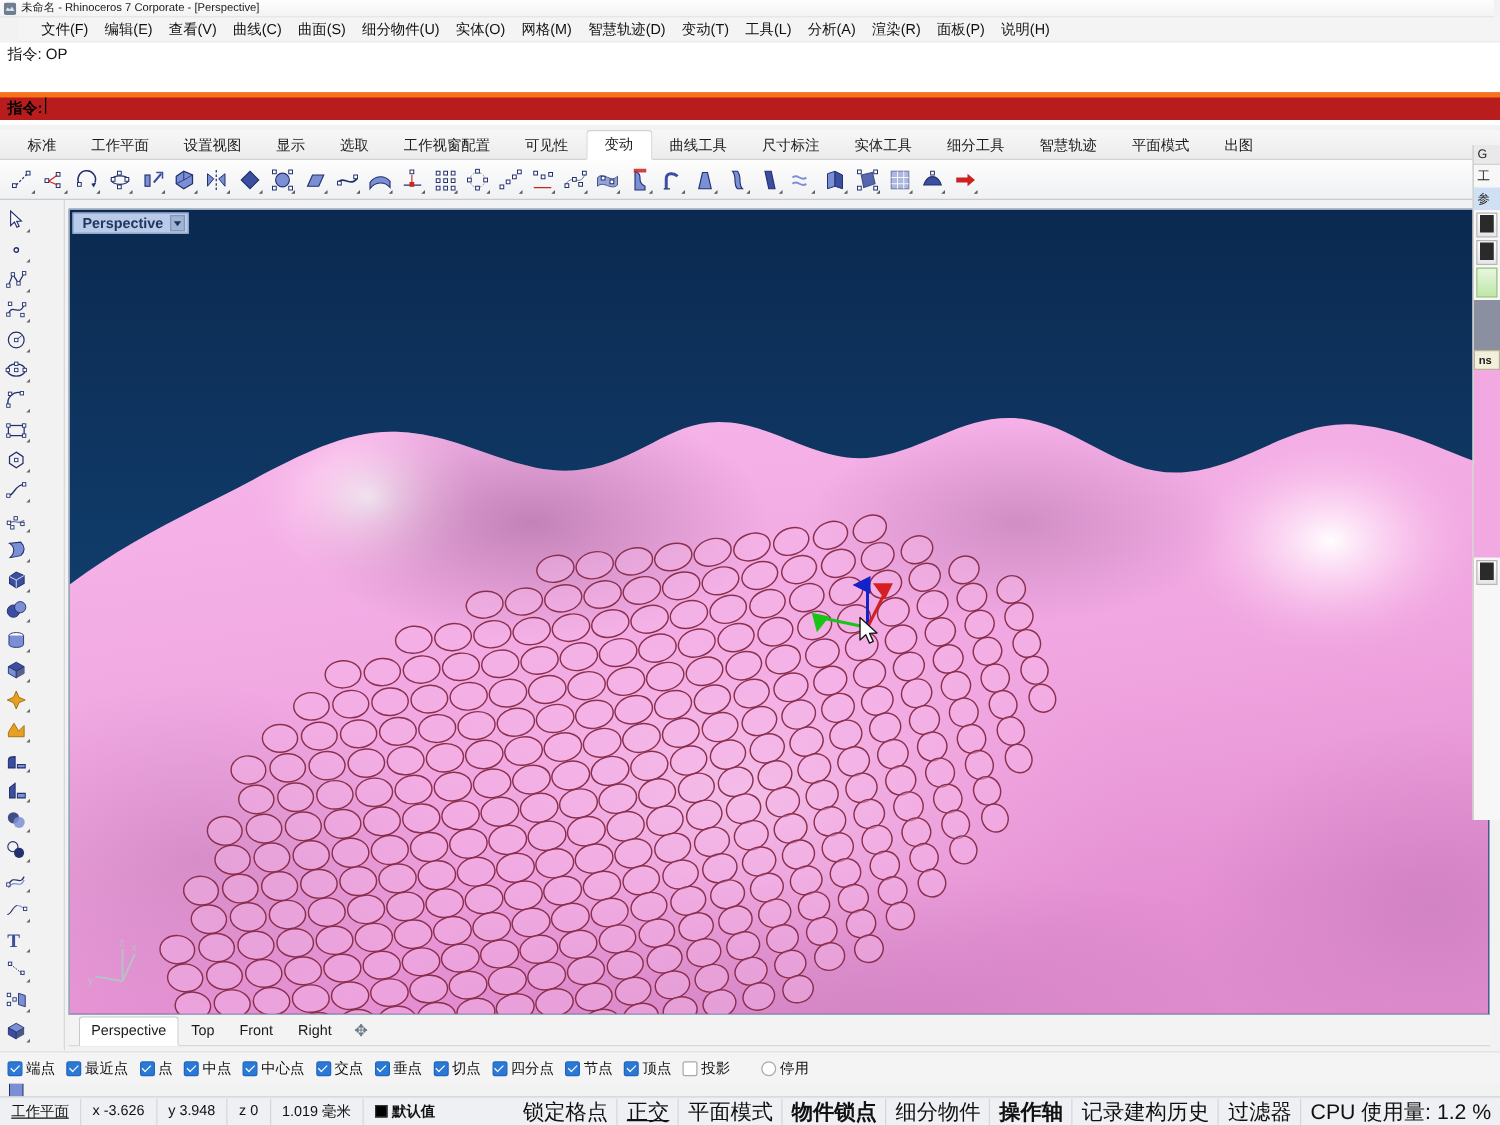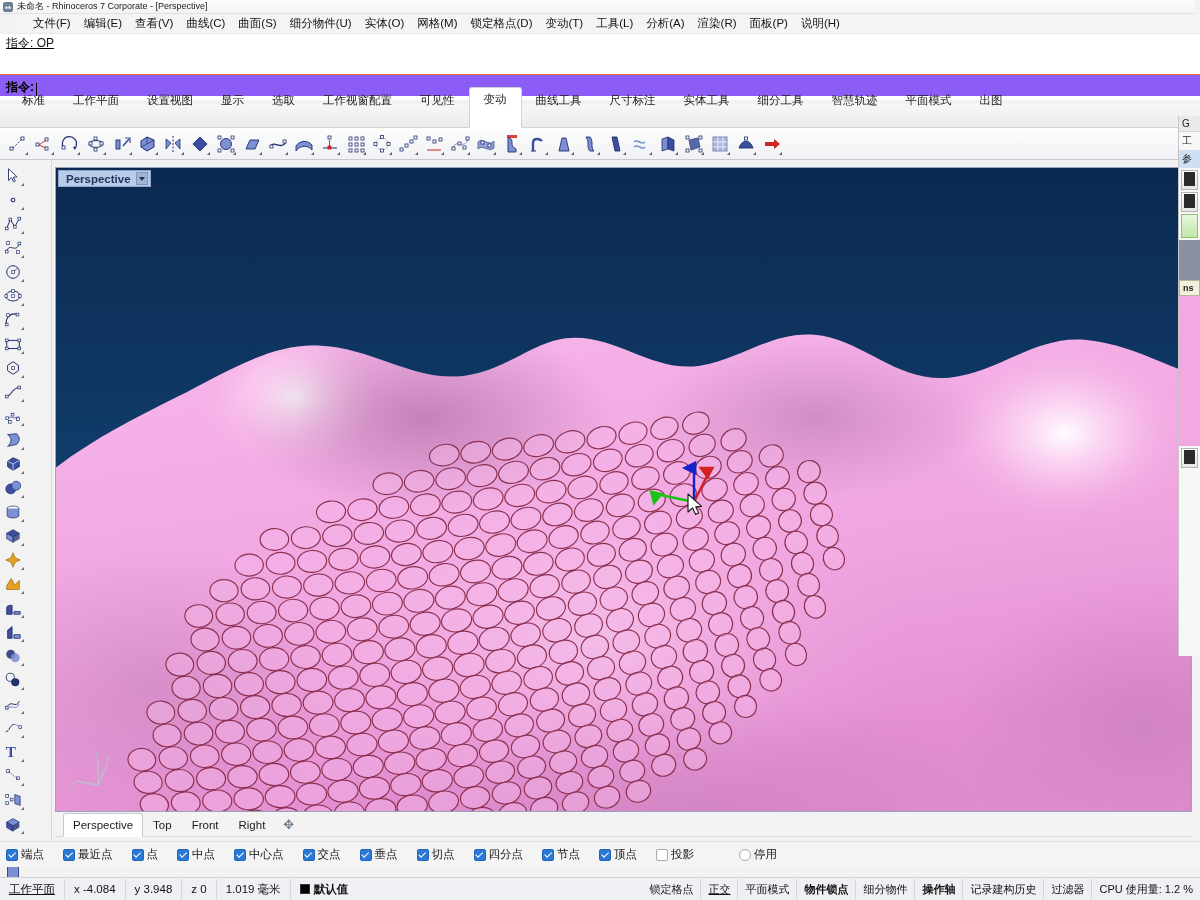--- a/index.html
+++ b/index.html
@@ -35,46 +35,45 @@
   }
   .menu-item {
     font-size: 11.5px; color: #111; padding: 2px 7px 2px 6px; white-space: nowrap;
     cursor: default;
   }
 
   
   #cmdarea {
     position: absolute; left: 0; top: 34px; width: 1200px; height: 66px;
     background: #ffffff;
-    text-decoration: underline;
   }
   .cmd-line {
     height: 19px; line-height: 19px; font-size: 12px; color: #111;
     padding-left: 6px; white-space: nowrap;
   }
   .cmd-line.hist { color: #161616; }
   #cmdprompt {
     position: absolute; left: 0; bottom: 4px; width: 1200px; height: 22px;
-    border-top: 1px solid #f97316;
-    background: #8b5cf6; display: flex; align-items: flex-end; padding-left: 6px;
+    border-top: 4px solid #f97316;
+    background: #b91c1c; display: flex; align-items: flex-start; padding-left: 6px;
   }
   #cmdprompt .plabel { font-size: 12px; color: #000; font-weight: bold; }
   #cmdprompt .caret {
     display: inline-block; width: 1px; height: 13px; background: #000; margin-left: 2px;
   }
 
   
   #ribbon-tabs {
     position: absolute; left: 0; top: 104px; width: 1200px; height: 24px;
     background: linear-gradient(#f7f7f7, #ececed);
     border-bottom: 1px solid #cfd4da;
     display: flex; align-items: flex-end; padding-left: 8px;
   }
   .rtab {
-    font-size: 11.5px; color: #1b1b1b; padding: 4px 14px 21px 14px; white-space: nowrap;
+    font-size: 11.5px; color: #1b1b1b; padding: 4px 14px 4px 14px; white-space: nowrap;
     position: relative; top: 1px; cursor: default; line-height: 14px;
   }
   .rtab.active {
     background: #ffffff; border: 1px solid #cfd4da; border-bottom: 1px solid #ffffff;
     border-radius: 3px 3px 0 0;
   }
 
   
   #ribbon-bar {
     position: absolute; left: 0; top: 128px; width: 1200px; height: 32px;
@@ -152,21 +151,21 @@
   .vtab.active {
     background: #fff; border: 1px solid #c9c9c9; border-bottom-color: #fff;
     border-radius: 3px 3px 0 0;
   }
   .vtab-add { font-size: 13px; color: #6c7a8a; padding: 2px 8px; cursor: default; }
 
   
   #osnap {
     position: absolute; left: 0; top: 841px; width: 1200px; height: 26px;
     background: #f4f4f4; display: flex; align-items: center; padding-left: 6px;
-    border-top: 1px solid #e0e0e0; gap: 12px;
+    border-top: 1px solid #e0e0e0; gap: 2px;
   }
   .osnap-item { display: flex; align-items: center; margin-right: 7px; cursor: default; }
   .osnap-item .cb {
     width: 12px; height: 12px; border-radius: 2px; margin-right: 3px; flex: none;
     display: flex; align-items: center; justify-content: center;
   }
   .osnap-item .cb.on { background: #2b79d6; border: 1px solid #2166bb; }
   .osnap-item .cb.on:after {
     content: ""; display: block; width: 6px; height: 3px;
     border-left: 1.6px solid #fff; border-bottom: 1.6px solid #fff;
@@ -185,21 +184,21 @@
   }
   .sb-cell {
     font-size: 11.5px; color: #111; padding: 0 9px; height: 21px;
     display: flex; align-items: center; white-space: nowrap;
     border-right: 1px solid #d4d8de;
   }
   .sb-cell.link { text-decoration: underline; }
   .sb-cell.nb { border-right: none; font-weight: bold; }
   .sb-right { margin-left: auto; display: flex; align-items: center; }
   .sb-tog {
-    font-size: 11px; color: #111; padding: 0 7px; height: 21px;
+    font-size: 17px; color: #111; padding: 0 7px; height: 21px;
     display: flex; align-items: center; white-space: nowrap;
     border-right: 1px solid #d4d8de; cursor: default; text-align: right;
   }
   .sb-tog.bold { font-weight: bold; }
   .sb-tog.uline { text-decoration: underline; }
   .swatch {
     width: 10px; height: 10px; background: #000; margin-right: 4px; flex: none;
     border: 1px solid #333;
   }
 
@@ -244,21 +243,21 @@
 
   <div id="menubar">
       <div class="menu-item">文件(F)</div>
       <div class="menu-item">编辑(E)</div>
       <div class="menu-item">查看(V)</div>
       <div class="menu-item">曲线(C)</div>
       <div class="menu-item">曲面(S)</div>
       <div class="menu-item">细分物件(U)</div>
       <div class="menu-item">实体(O)</div>
       <div class="menu-item">网格(M)</div>
-      <div class="menu-item">锁定格点(D)</div>
+      <div class="menu-item">智慧轨迹(D)</div>
       <div class="menu-item">变动(T)</div>
       <div class="menu-item">工具(L)</div>
       <div class="menu-item">分析(A)</div>
       <div class="menu-item">渲染(R)</div>
       <div class="menu-item">面板(P)</div>
       <div class="menu-item">说明(H)</div>
     </div>
 
   <div id="cmdarea">
     <div id="cmd-history">
@@ -1265,21 +1264,21 @@
       </div>
       <div class="osnap-gap"></div>
       <div class="osnap-item">
         <span class="cb radio"></span>
         <span class="ol">停用</span>
       </div>
     </div>
 
   <div id="statusbar">
     <div class="sb-cell link">工作平面</div>
-    <div class="sb-cell">x -4.084</div>
+    <div class="sb-cell">x -3.626</div>
     <div class="sb-cell">y 3.948</div>
     <div class="sb-cell">z 0</div>
     <div class="sb-cell">1.019 毫米</div>
     <div class="sb-cell nb">
       <span class="swatch" style="background: rgb(0, 0, 0);"></span>
       <span>默认值</span>
     </div>
     <div class="sb-right" id="sb-toggles">
         <div class="sb-tog">锁定格点</div>
         <div class="sb-tog uline">正交</div>

